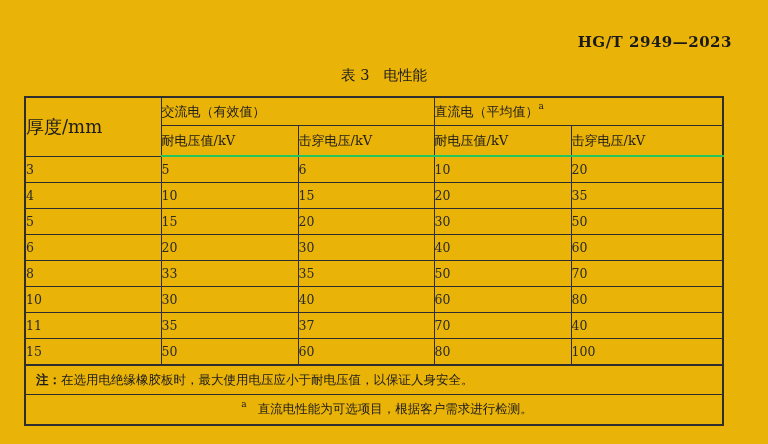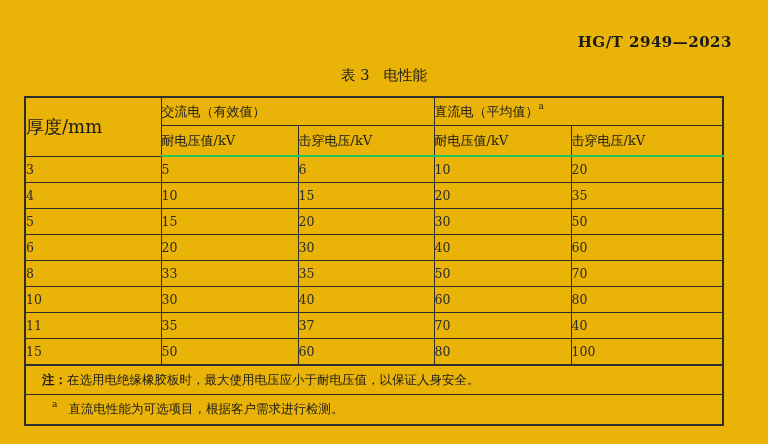--- a/index.html
+++ b/index.html
@@ -60,26 +60,26 @@
   th.thickness-cell { font-size: 18px; margin-left: 13px; }
   tbody.data-body td {
     height: 25px;
     font-size: 12.5px;
     color: #2a2a2a;
   }
   tr.note-row td {
     border-top: 2px solid #2e2e2e;
     height: 28px;
     text-align: left;
-    padding-left: 16px;
+    padding-left: 10px;
     font-size: 12.5px;
   }
   tr.footnote-row td {
     height: 29px;
-    text-align: left;
+    text-align: center;
     padding-left: 26px;
     font-size: 12.5px;
   }
   .note-prefix { font-weight: bold; }
   sup.fn-sup {
     font-size: 9px;
     position: relative;
     top: -1px;
     line-height: 0;
   }

